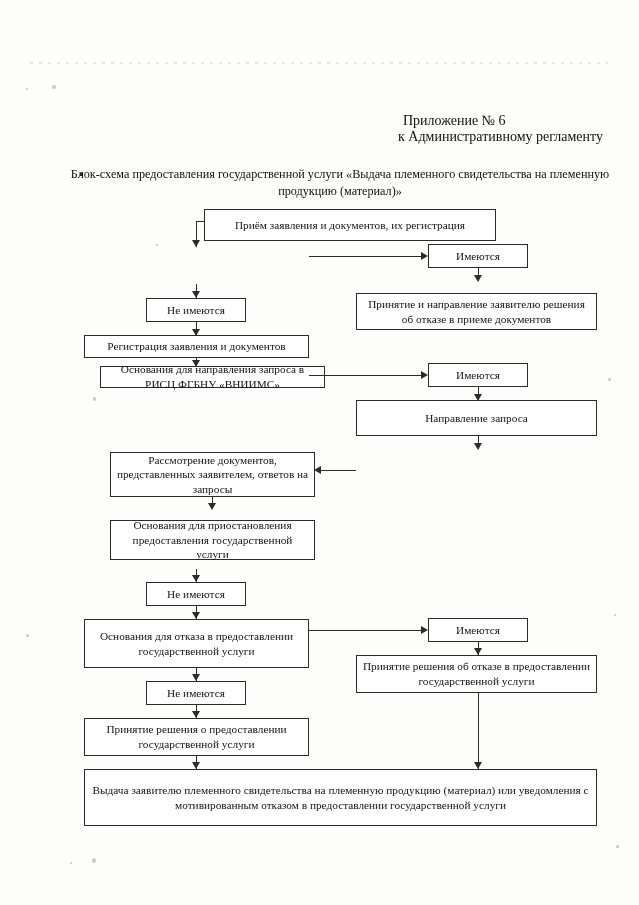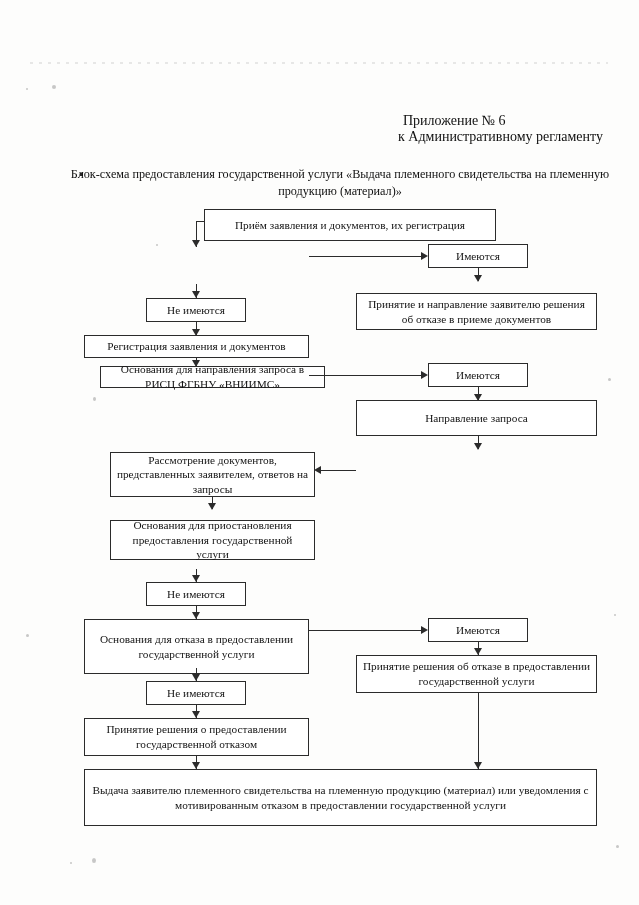--- a/index.html
+++ b/index.html
@@ -212,21 +212,21 @@
   <div class="vline" style="left:196px;top:569px;height:13px;"></div>
   <div class="arrow-down" style="left:192px;top:575px;"></div>
 
   <div class="node" style="left:146px;top:582px;width:100px;height:24px;">
     <span>Не имеются</span>
   </div>
 
   <div class="vline" style="left:196px;top:606px;height:13px;"></div>
   <div class="arrow-down" style="left:192px;top:612px;"></div>
 
-  <div class="node" style="left:84px;top:619px;width:225px;height:55px;">
+  <div class="node" style="left:84px;top:619px;width:225px;height:49px;">
     <span>Основания для отказа в предоставлении государственной услуги</span>
   </div>
 
   <div class="hline" style="left:309px;top:630px;width:114px;"></div>
   <div class="arrow-right" style="left:421px;top:626px;"></div>
 
   <div class="node" style="left:428px;top:618px;width:100px;height:24px;">
     <span>Имеются</span>
   </div>
 
@@ -241,21 +241,21 @@
   <div class="arrow-down" style="left:192px;top:674px;"></div>
 
   <div class="node" style="left:146px;top:681px;width:100px;height:24px;">
     <span>Не имеются</span>
   </div>
 
   <div class="vline" style="left:196px;top:705px;height:13px;"></div>
   <div class="arrow-down" style="left:192px;top:711px;"></div>
 
   <div class="node" style="left:84px;top:718px;width:225px;height:38px;">
-    <span>Принятие решения о предоставлении государственной отказом</span>
+    <span>Принятие решения о предоставлении государственной услуги</span>
   </div>
 
   <div class="vline" style="left:196px;top:756px;height:13px;"></div>
   <div class="arrow-down" style="left:192px;top:762px;"></div>
 
   <div class="vline" style="left:478px;top:693px;height:76px;"></div>
   <div class="arrow-down" style="left:474px;top:762px;"></div>
 
   <div class="node" style="left:84px;top:769px;width:513px;height:57px;">
     <span>Выдача заявителю племенного свидетельства на племенную продукцию (материал) или уведомления с мотивированным отказом в предоставлении государственной услуги</span>

